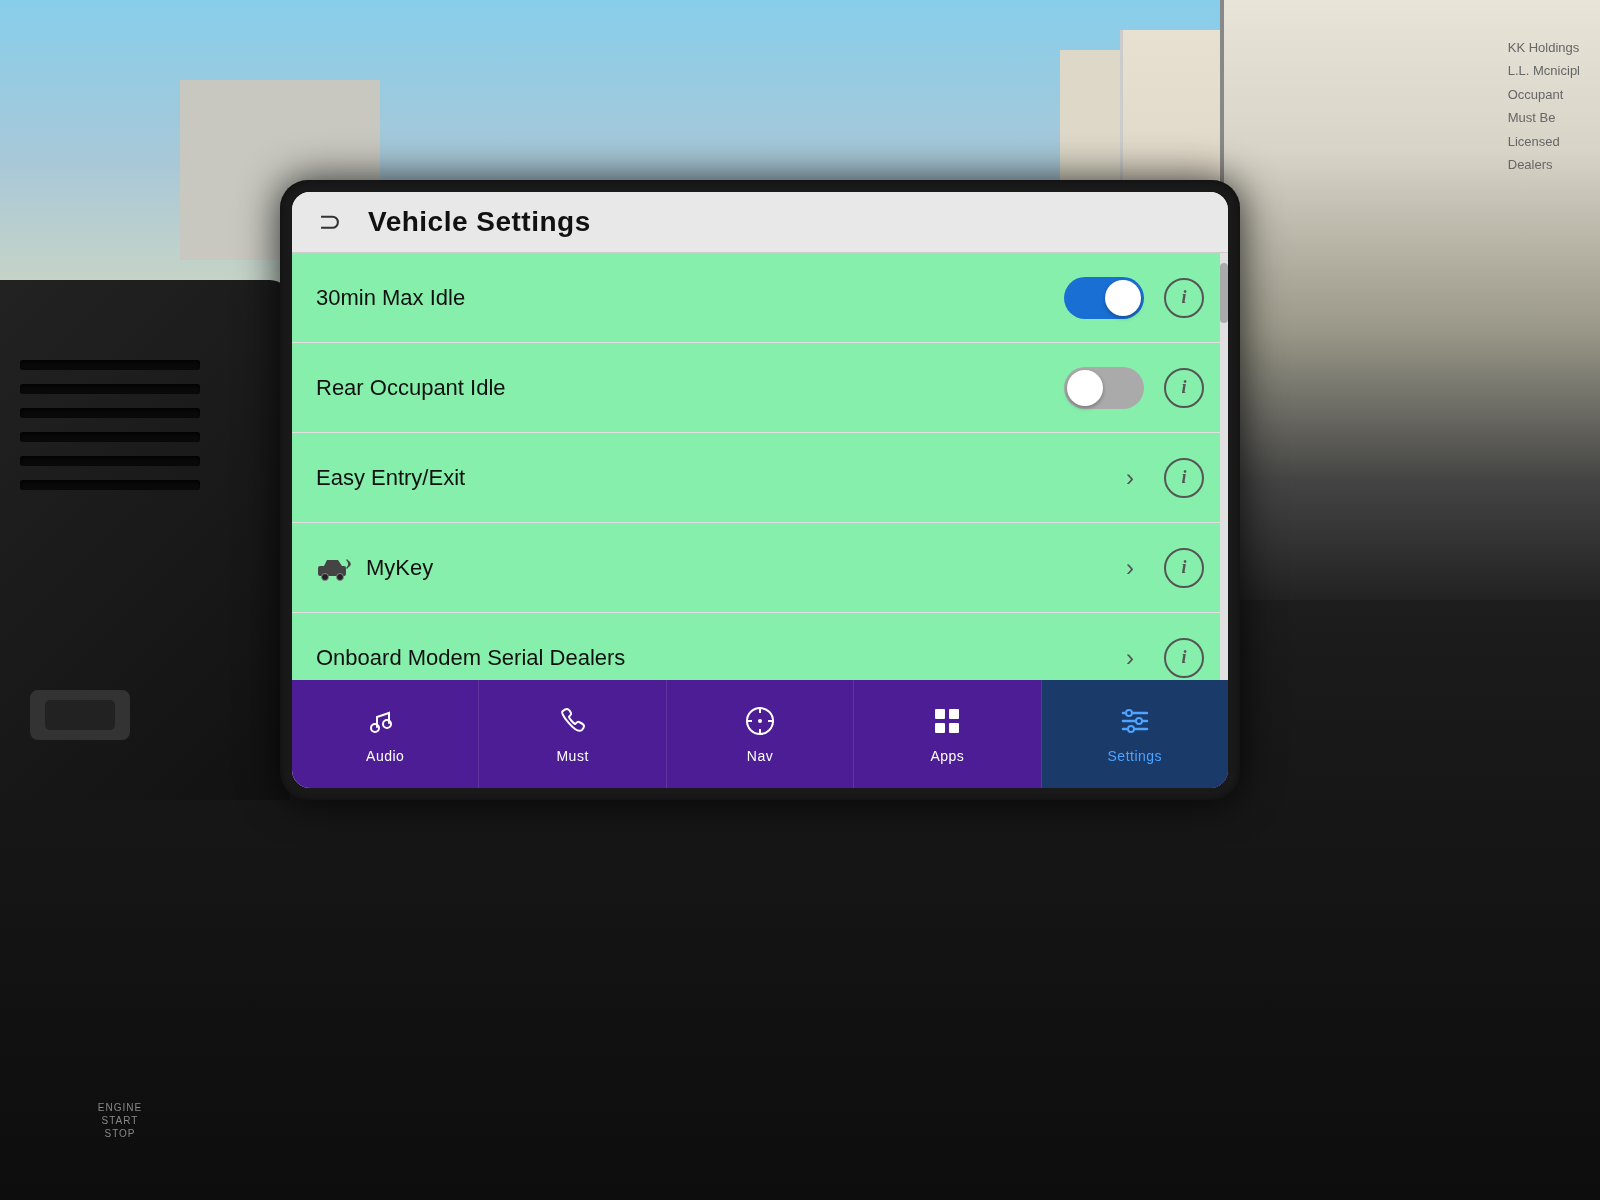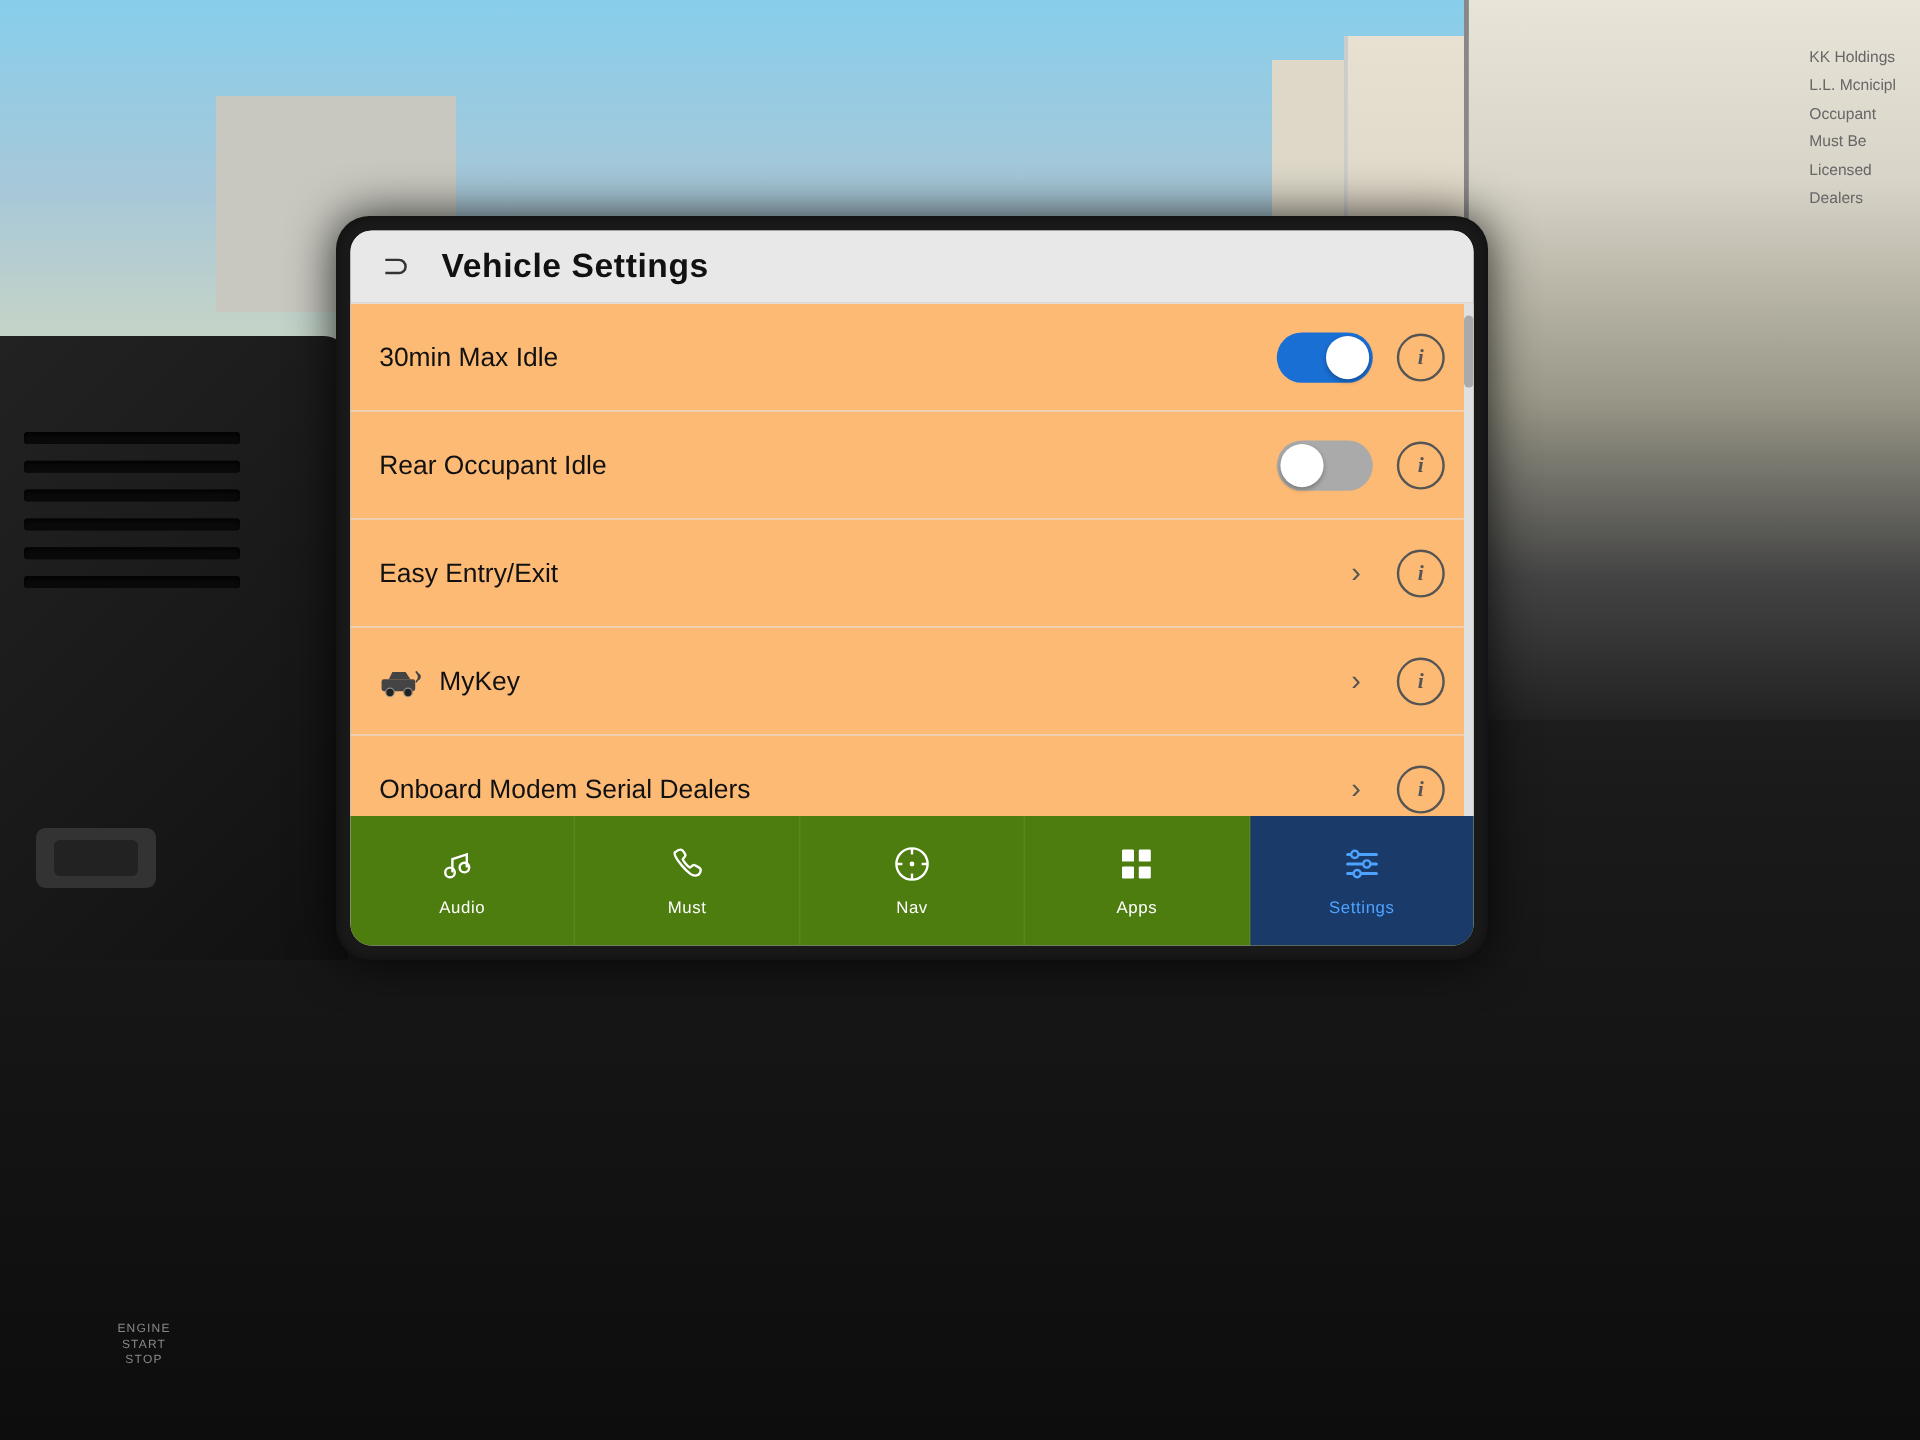--- a/index.html
+++ b/index.html
@@ -95,21 +95,21 @@
       background: #fff;
       position: relative;
     }
 
     .setting-row {
       display: flex;
       align-items: center;
       padding: 0 24px;
       height: 90px;
       border-bottom: 1px solid #e0e0e0;
-      background: #fdba74;
+      background: #86efac;
       cursor: pointer;
     }
 
     .setting-label {
       flex: 1;
       font-size: 22px;
       color: #111;
       display: flex;
       align-items: center;
       gap: 14px;
@@ -197,21 +197,21 @@
       top: 10px;
       width: 100%;
       height: 60px;
       background: #aaa;
       border-radius: 4px;
     }
 
     
     .bottom-nav {
       height: 108px;
-      background: #4d7c0f;
+      background: #4c1d95;
       display: flex;
       flex-shrink: 0;
     }
 
     .nav-item {
       flex: 1;
       display: flex;
       flex-direction: column;
       align-items: center;
       justify-content: center;

